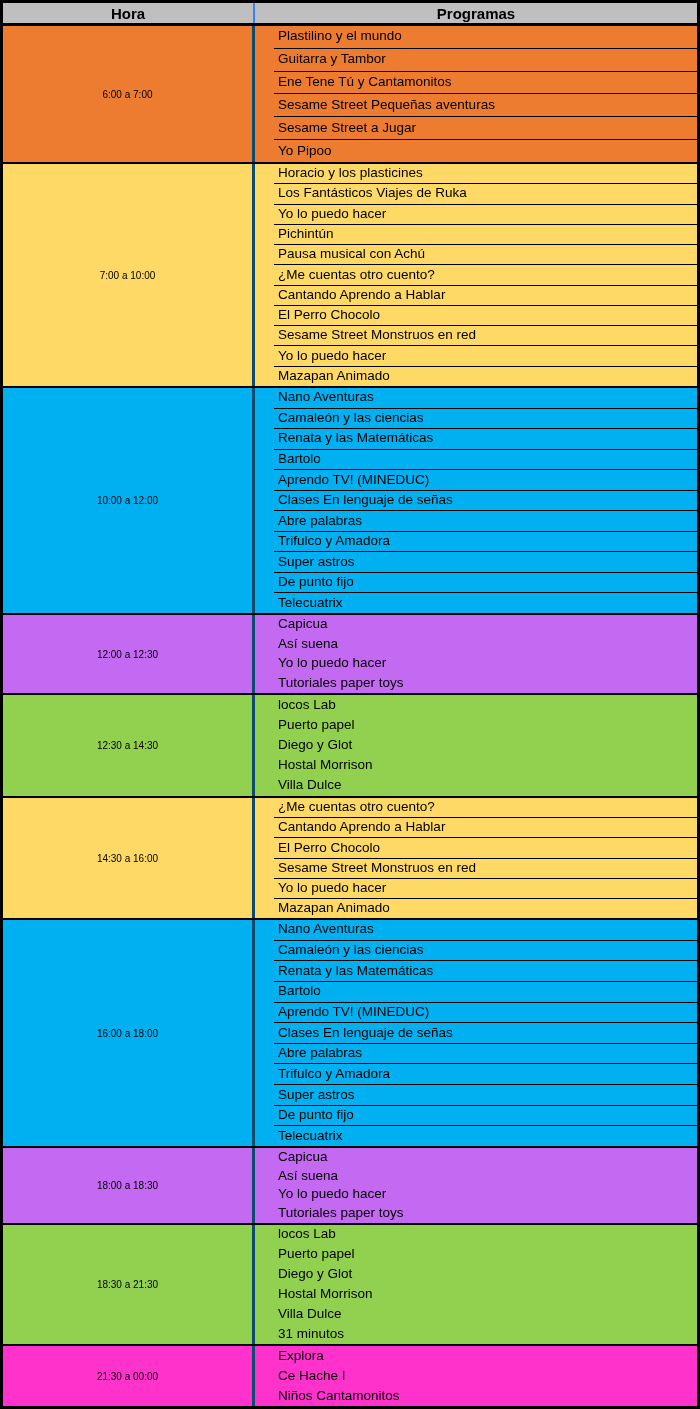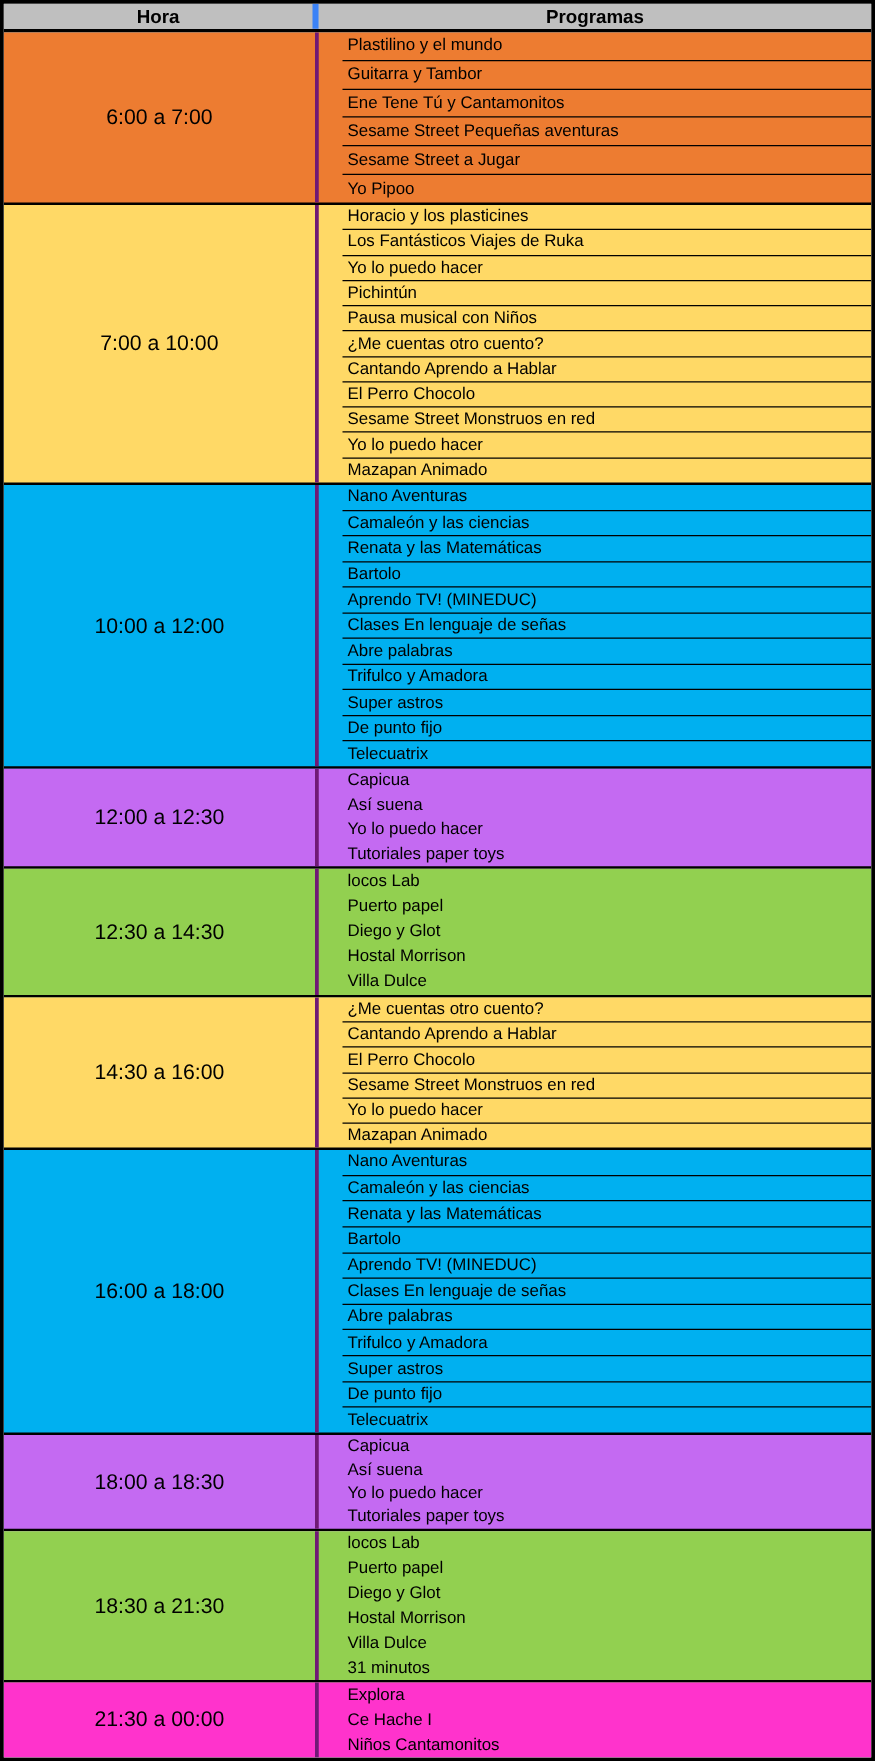--- a/index.html
+++ b/index.html
@@ -25,35 +25,35 @@
     flex: none;
   }
   .header-cell {
     display: flex;
     align-items: center;
     justify-content: center;
     font-weight: bold;
     font-size: 15px;
     background: #BFBFBF;
   }
-  .header-cell.hora { width: 252px; border-right: 5px solid #3b82f6; }
+  .header-cell.hora { width: 252px; border-right: 2px solid #3b82f6; }
   .header-cell.programas { flex: 1; }
   .block {
     display: flex;
     border-bottom: 2px solid #000000;
     flex: none;
   }
   .block:last-child { border-bottom: none; }
   .time-cell {
     width: 252px;
-    border-right: 3px solid #701a75;
+    border-right: 3px solid #0c4a6e;
     display: flex;
     align-items: center;
     justify-content: center;
-    font-size: 17px;
+    font-size: 10px;
     flex: none;
   }
   .programs-cell {
     flex: 1;
     display: flex;
     flex-direction: column;
     padding-left: 19px;
   }
   .program-row {
     flex: 1;
@@ -88,21 +88,21 @@
         <div class="program-row">Yo Pipoo</div>
       </div>
     </div>
     <div class="block bordered" style="height: 224px; background: rgb(255, 217, 102);">
       <div class="time-cell">7:00 a 10:00</div>
       <div class="programs-cell">
         <div class="program-row">Horacio y los plasticines</div>
         <div class="program-row">Los Fantásticos Viajes de Ruka</div>
         <div class="program-row">Yo lo puedo hacer</div>
         <div class="program-row">Pichintún</div>
-        <div class="program-row">Pausa musical con Niños</div>
+        <div class="program-row">Pausa musical con Achú</div>
         <div class="program-row">¿Me cuentas otro cuento?</div>
         <div class="program-row">Cantando Aprendo a Hablar</div>
         <div class="program-row">El Perro Chocolo</div>
         <div class="program-row">Sesame Street Monstruos en red</div>
         <div class="program-row">Yo lo puedo hacer</div>
         <div class="program-row">Mazapan Animado</div>
       </div>
     </div>
     <div class="block bordered" style="height: 227px; background: rgb(0, 176, 240);">
       <div class="time-cell">10:00 a 12:00</div>

